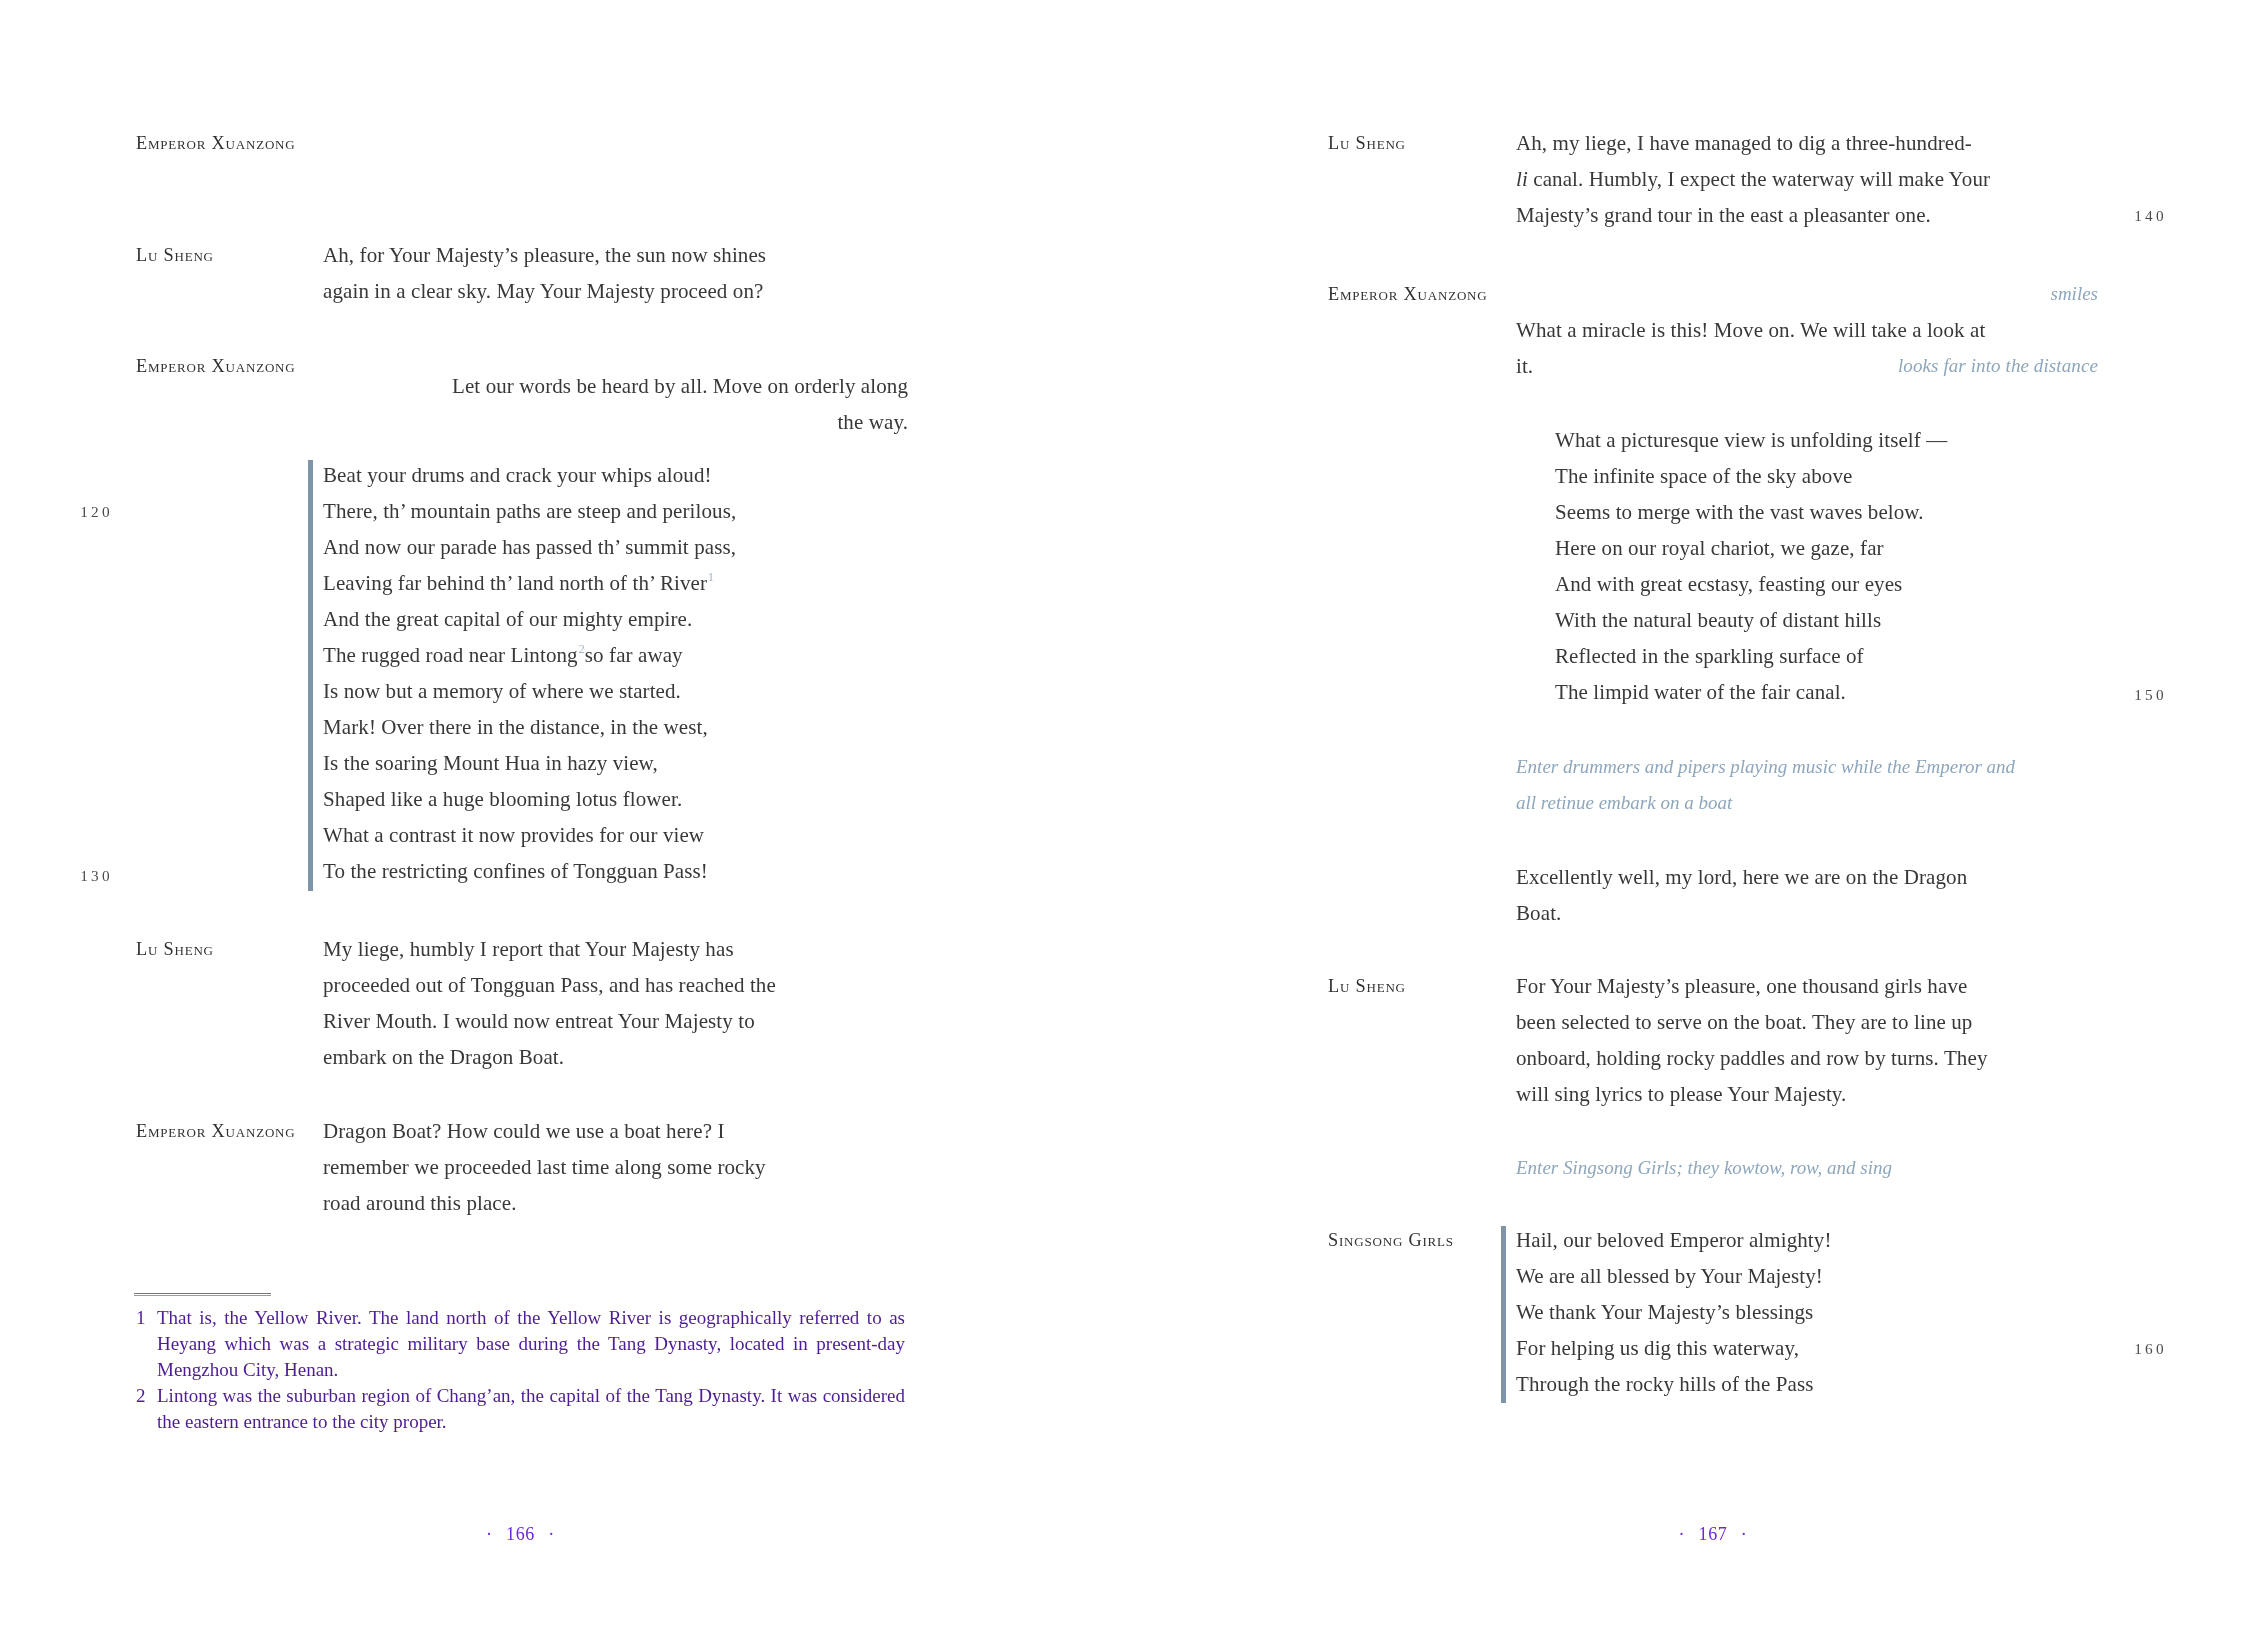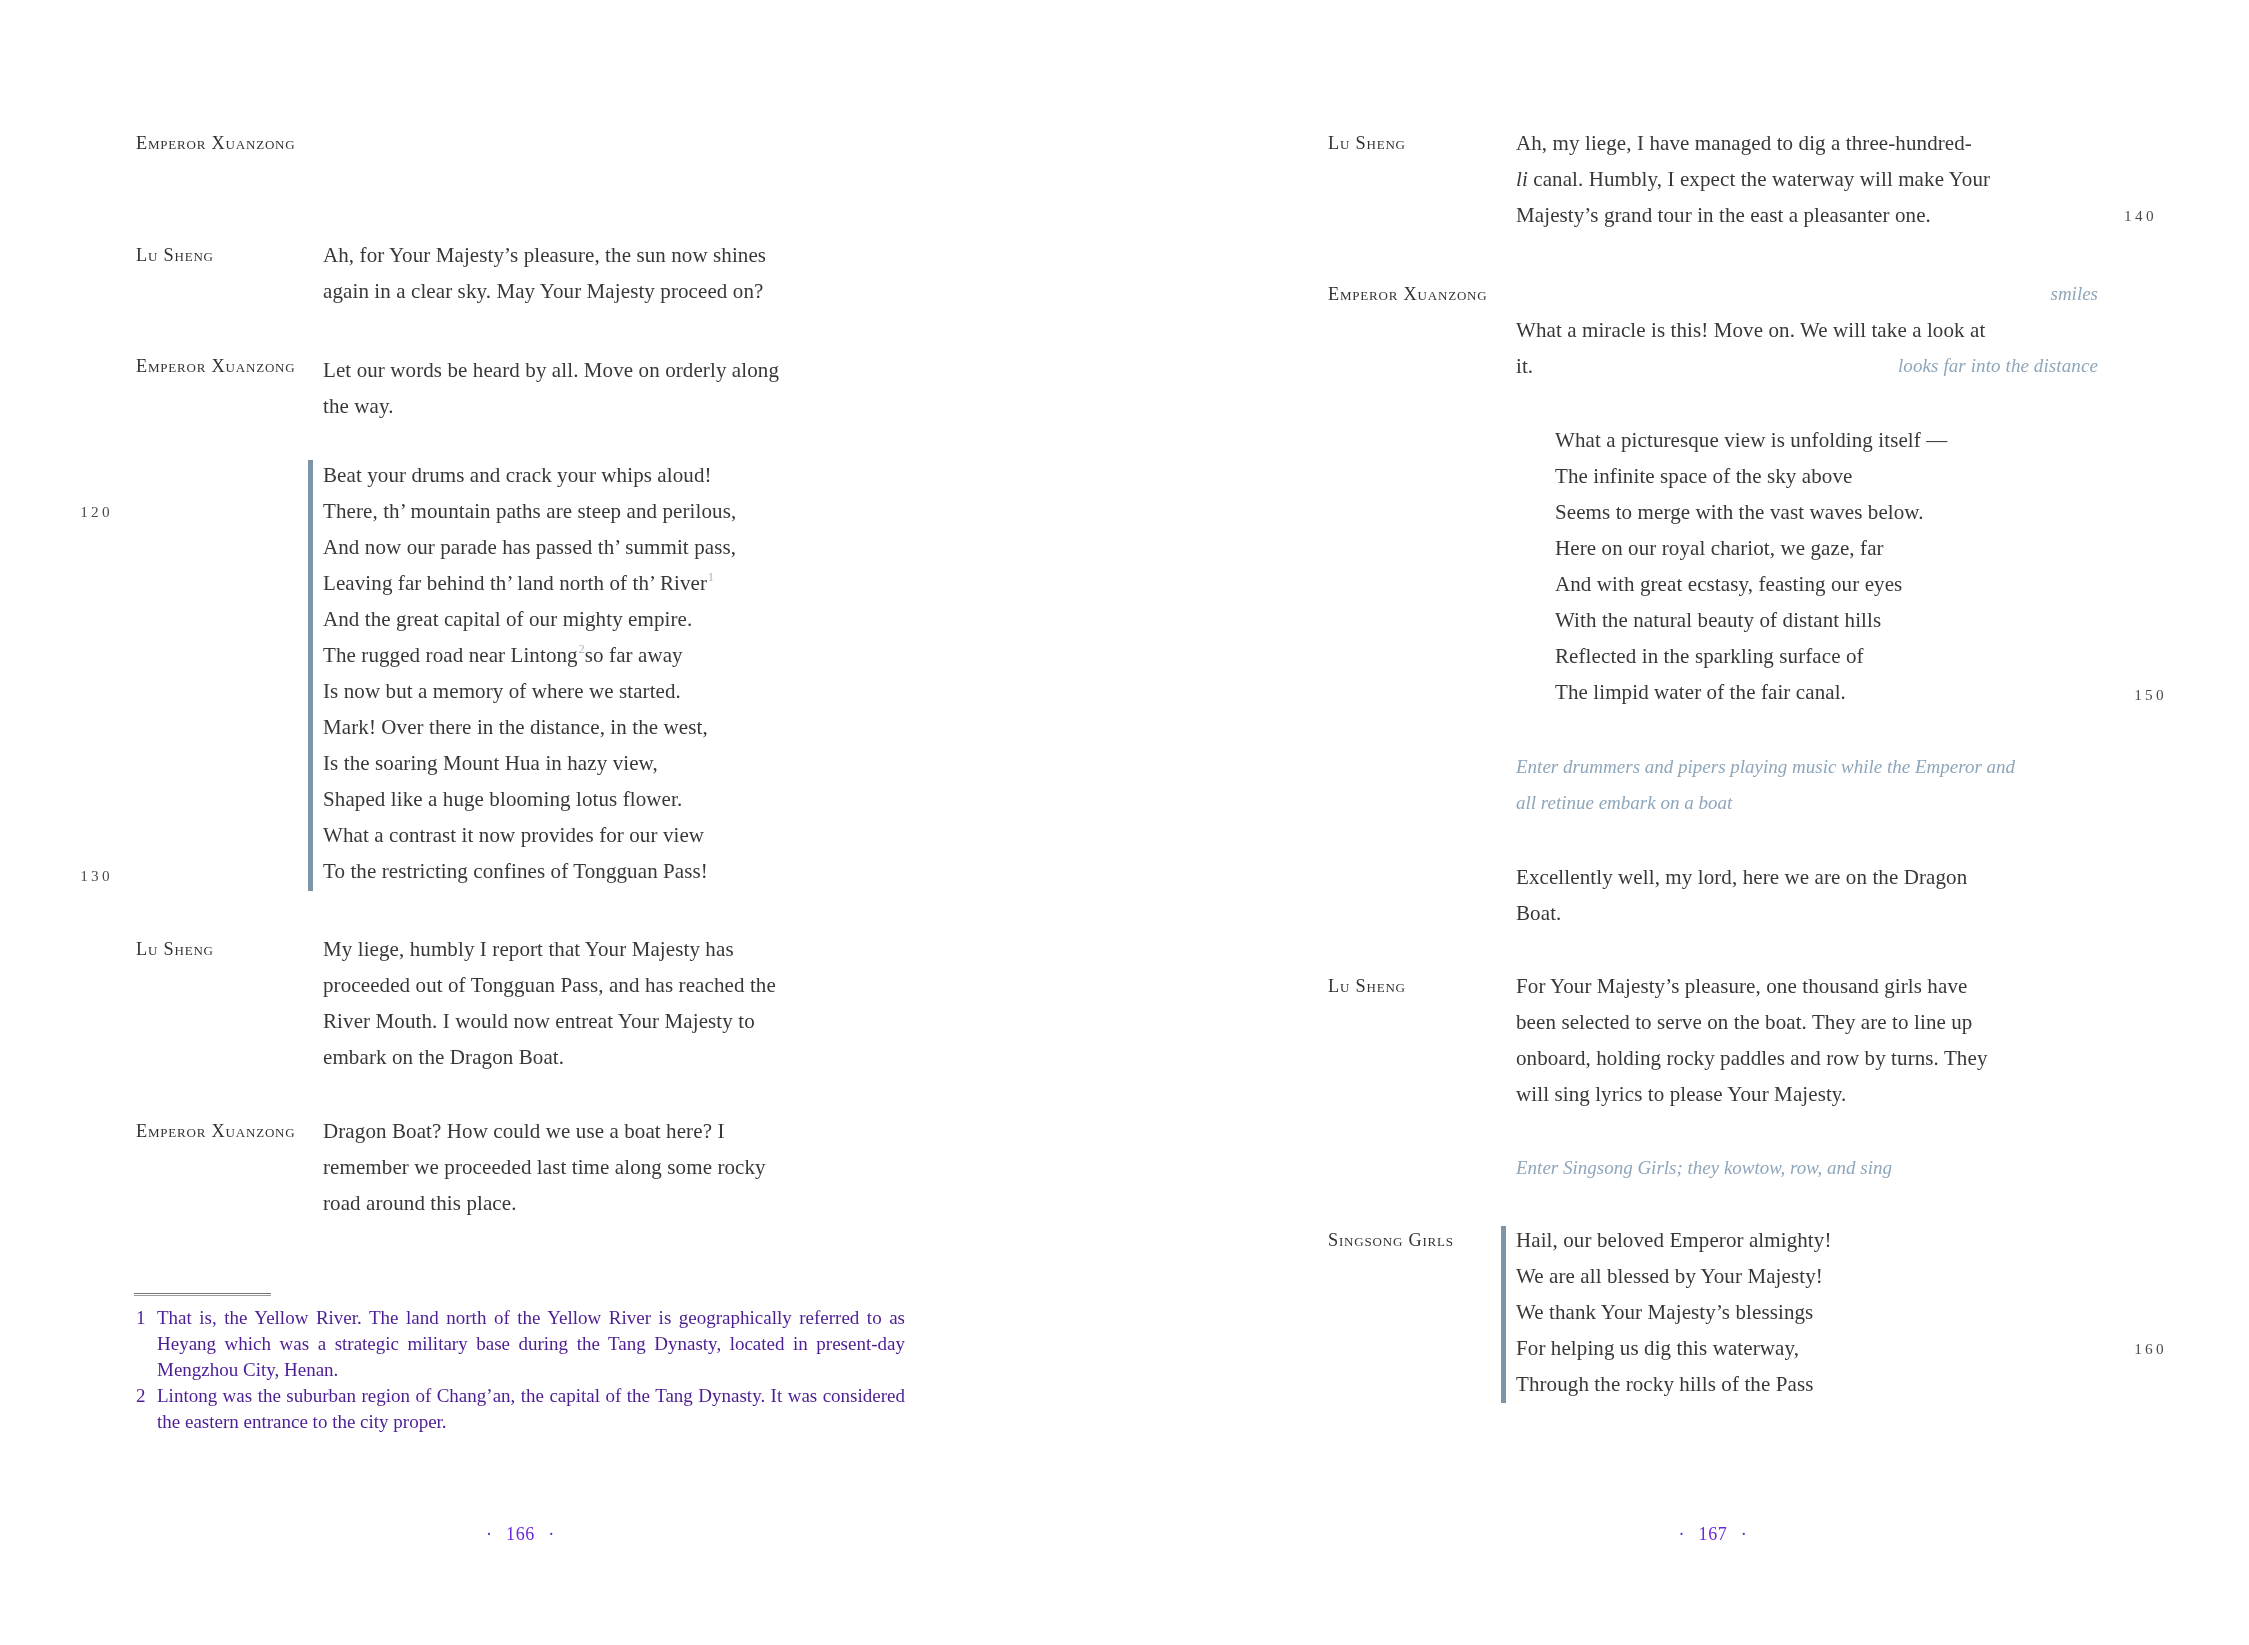--- a/index.html
+++ b/index.html
@@ -42,21 +42,21 @@
 
     <div class="abs speaker" style="left:136px;top:125px;">Emperor Xuanzong</div>
 
     <div class="abs speaker" style="left:136px;top:237px;">Lu Sheng</div>
     <div class="abs speech" style="left:323px;top:237px;width:585px;">
       <div class="line">Ah, for Your Majesty’s pleasure, the sun now shines</div>
       <div class="line">again in a clear sky. May Your Majesty proceed on?</div>
     </div>
 
     <div class="abs speaker" style="left:136px;top:348px;">Emperor Xuanzong</div>
-    <div class="abs speech" style="left:323px;top:352px;width:585px;">
+    <div class="abs speech" style="left:323px;top:368px;width:585px;text-align:right;">
       <div class="line">Let our words be heard by all. Move on orderly along</div>
       <div class="line">the way.</div>
     </div>
 
     <div class="abs lnum" style="left:40px;top:494px;width:73px;">120</div>
     <div class="abs lnum" style="left:40px;top:858px;width:73px;">130</div>
 
     <div class="abs vbar" style="left:308px;top:460px;height:431px;"></div>
     <div class="abs speech" style="left:323px;top:457px;width:585px;">
       <div class="line">Beat your drums and crack your whips aloud!</div>
@@ -98,21 +98,21 @@
   </div>
 
   <div class="page" id="page-right">
 
     <div class="abs speaker" style="left:203px;top:125px;">Lu Sheng</div>
     <div class="abs speech" style="left:391px;top:125px;width:582px;">
       <div class="line">Ah, my liege, I have managed to dig a three-hundred-</div>
       <div class="line"><span class="it">li</span><span> canal. Humbly, I expect the waterway will make Your</span></div>
       <div class="line">Majesty’s grand tour in the east a pleasanter one.</div>
     </div>
-    <div class="abs lnum" style="left:989px;top:198px;width:53px;text-align:center;">140</div>
+    <div class="abs lnum" style="left:989px;top:198px;width:53px;">140</div>
 
     <div class="abs speaker" style="left:203px;top:276px;">Emperor Xuanzong</div>
     <div class="abs sd sd-right" style="left:391px;top:276px;width:582px;">smiles</div>
     <div class="abs speech" style="left:391px;top:312px;width:582px;">
       <div class="line">What a miracle is this! Move on. We will take a look at</div>
       <div class="line"><span>it.</span><span class="sd sd-abs-right">looks far into the distance</span></div>
     </div>
 
     <div class="abs speech" style="left:391px;top:422px;width:582px;margin-left:39px;">
       <div class="line">What a picturesque view is unfolding itself —</div>

